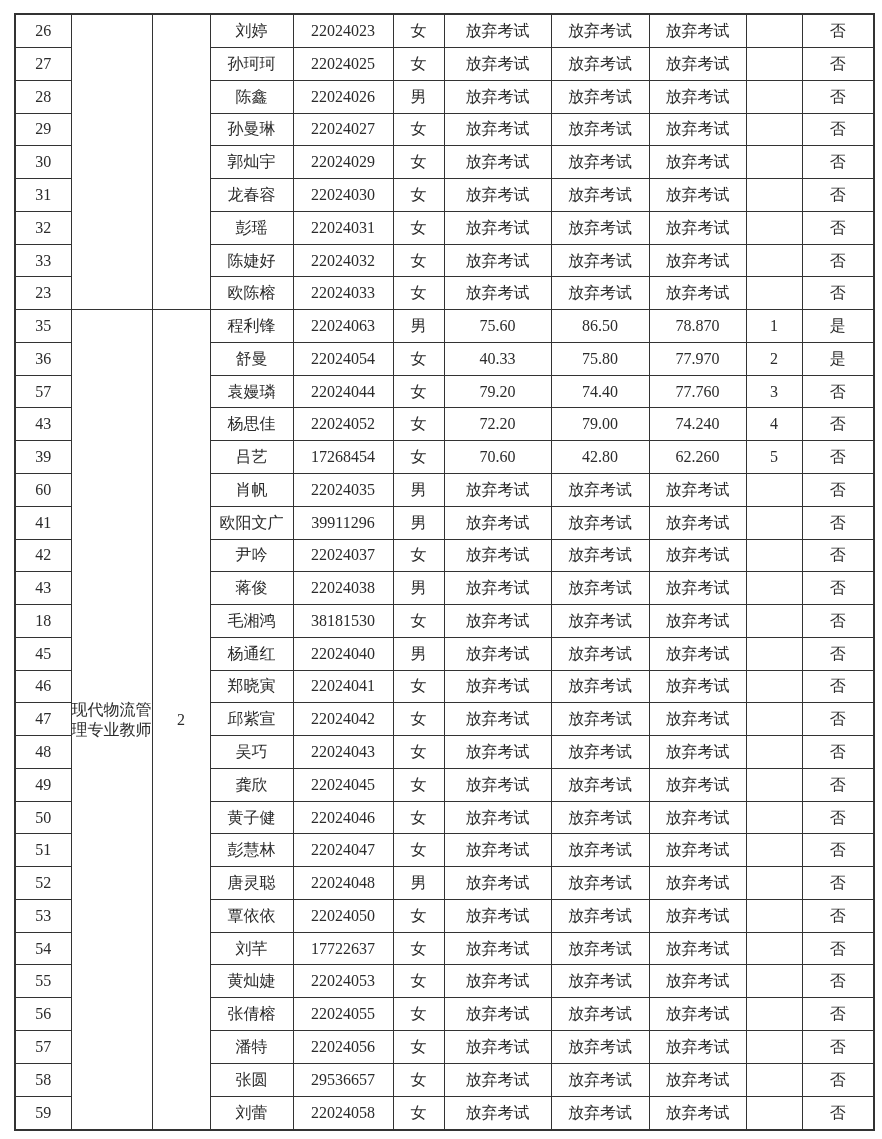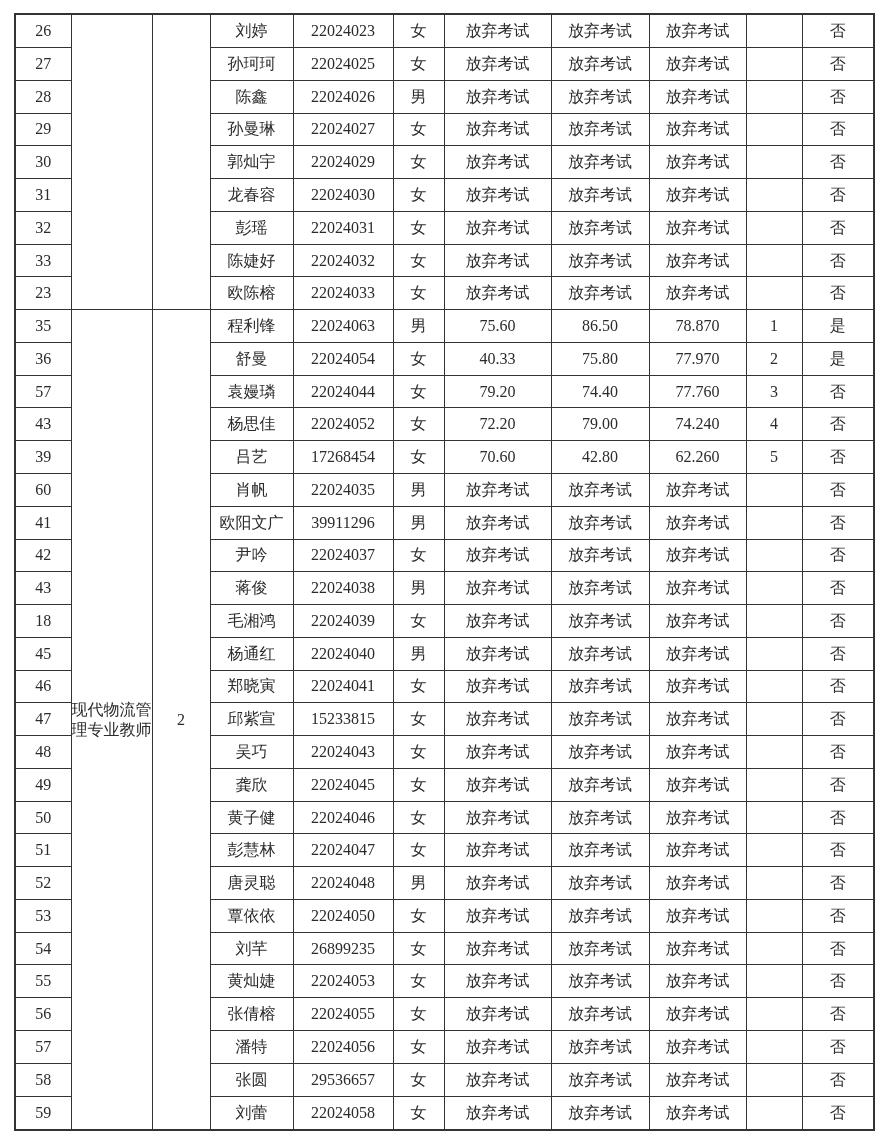--- a/index.html
+++ b/index.html
@@ -271,21 +271,21 @@
           <td>男</td>
           <td>放弃考试</td>
           <td>放弃考试</td>
           <td>放弃考试</td>
           <td></td>
           <td>否</td>
         </tr>
         <tr>
           <td>18</td>
           <td>毛湘鸿</td>
-          <td>22024039</td>
+          <td>38181530</td>
           <td>女</td>
           <td>放弃考试</td>
           <td>放弃考试</td>
           <td>放弃考试</td>
           <td></td>
           <td>否</td>
         </tr>
         <tr>
           <td>45</td>
           <td>杨通红</td>
@@ -304,21 +304,21 @@
           <td>女</td>
           <td>放弃考试</td>
           <td>放弃考试</td>
           <td>放弃考试</td>
           <td></td>
           <td>否</td>
         </tr>
         <tr>
           <td>47</td>
           <td>邱紫宣</td>
-          <td>15233815</td>
+          <td>22024042</td>
           <td>女</td>
           <td>放弃考试</td>
           <td>放弃考试</td>
           <td>放弃考试</td>
           <td></td>
           <td>否</td>
         </tr>
         <tr>
           <td>48</td>
           <td>吴巧</td>
@@ -381,21 +381,21 @@
           <td>女</td>
           <td>放弃考试</td>
           <td>放弃考试</td>
           <td>放弃考试</td>
           <td></td>
           <td>否</td>
         </tr>
         <tr>
           <td>54</td>
           <td>刘芊</td>
-          <td>26899235</td>
+          <td>17722637</td>
           <td>女</td>
           <td>放弃考试</td>
           <td>放弃考试</td>
           <td>放弃考试</td>
           <td></td>
           <td>否</td>
         </tr>
         <tr>
           <td>55</td>
           <td>黄灿婕</td>

